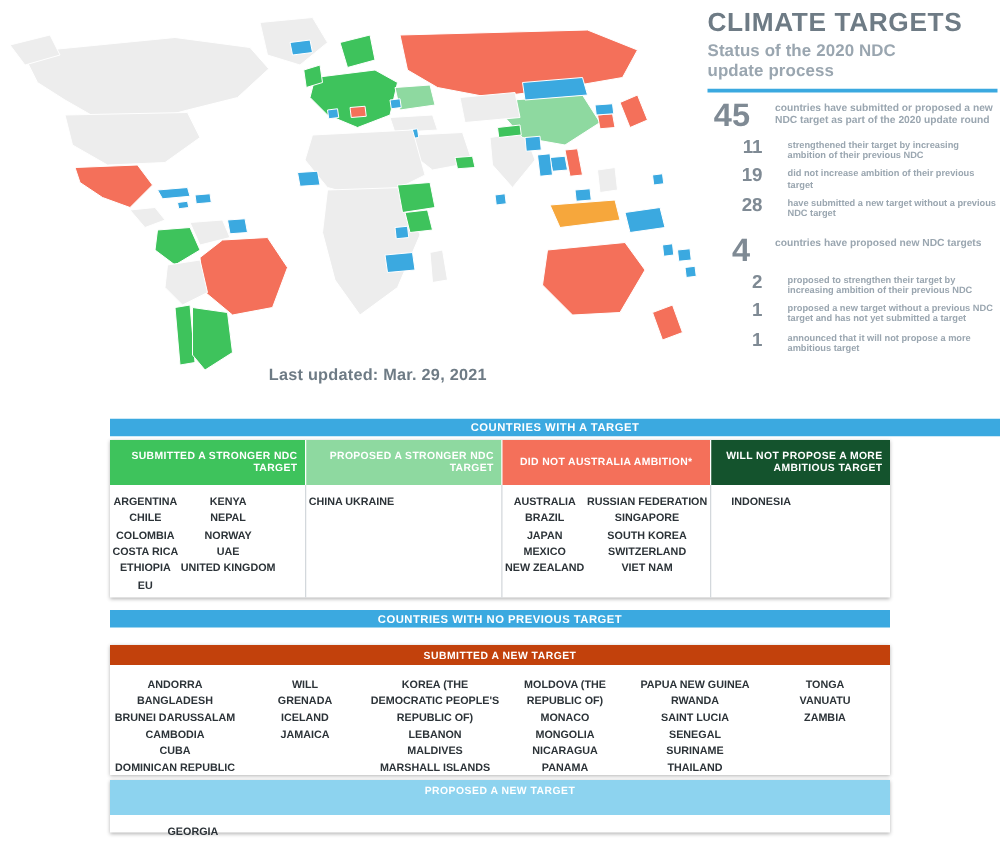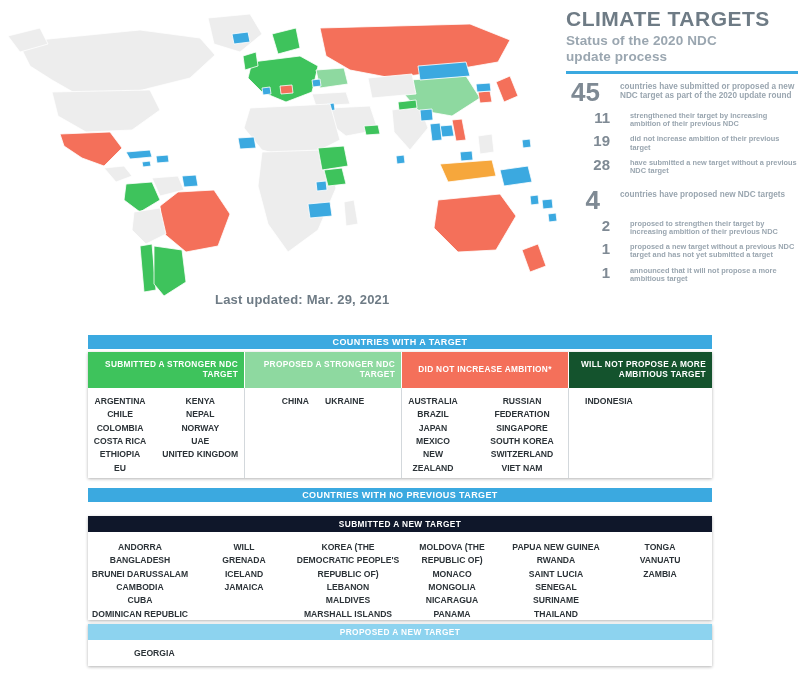--- a/index.html
+++ b/index.html
@@ -150,29 +150,29 @@
     width: 1px;
     background: #d3d8dc;
   }
 
   
   #panel-stronger { left: 88px; top: 352px; width: 624px; height: 126px; }
   .p1-col { position: absolute; top: 0; height: 126px; }
   .p1-body { position: absolute; top: 36px; left: 0; right: 0; bottom: 0; }
   .two-col {
     display: flex;
-    justify-content: center;
-    gap: 16px;
+    justify-content: flex-start;
+    gap: 2px;
   }
   .two-col > div { text-align: center; }
 
   
   #panel-new { left: 88px; top: 516px; width: 624px; height: 104px; }
   #panel-new .head-full {
-    background: #0f172a;
+    background: #c2410c;
     color: #fff;
     font-size: 8.3px;
     font-weight: bold;
     text-align: center;
     line-height: 16px;
     height: 16px;
     letter-spacing: 0.4px;
   }
   .newgrid {
     display: flex;
@@ -189,21 +189,21 @@
 
   
   #panel-proposed { left: 88px; top: 624px; width: 624px; height: 42px; }
   #panel-proposed .head-full {
     background: #8dd3ef;
     color: #fff;
     font-size: 8.3px;
     font-weight: bold;
     text-align: center;
     line-height: 16px;
-    height: 16px;
+    height: 28px;
     letter-spacing: 0.4px;
   }
   #panel-proposed .body {
     font-size: 8.6px;
     font-weight: bold;
     color: #2c3338;
     padding: 8px 0 0 46px;
   }
 </style>
 </head>
@@ -380,21 +380,21 @@
     </div>
     <div class="stat-row lvl1">
       <div class="stat-num">1</div>
       <div class="stat-txt">announced that it will not propose a more ambitious target</div>
     </div>
 
     <div class="spacer6"></div>
 
   </div>
 
-  <div class="section-banner" style="left:88px; top:335px; width:624px;">COUNTRIES WITH A TARGET</div>
+  <div class="section-banner" style="left:88px; top:335px; width:712px;">COUNTRIES WITH A TARGET</div>
 
   <div class="panel" id="panel-stronger">
 
     <div class="p1-col" style="left:0; width:156px;">
       <div class="col-head" style="background:#3ec35c;">SUBMITTED A STRONGER NDC TARGET</div>
       <div class="p1-body col-body">
         <div class="two-col">
           <div>
             <div>ARGENTINA</div>
             <div>CHILE</div>
@@ -424,21 +424,21 @@
           </div>
           <div>
             <div>UKRAINE</div>
           </div>
         </div>
       </div>
     </div>
     <div class="vdiv" style="left:313px;"></div>
 
     <div class="p1-col" style="left:314px; width:166px;">
-      <div class="col-head" style="background:#f4705a;">DID NOT INCREASE AMBITION*</div>
+      <div class="col-head" style="background:#f4705a;">DID NOT AUSTRALIA AMBITION*</div>
       <div class="p1-body col-body">
         <div class="two-col">
           <div>
             <div>AUSTRALIA</div>
             <div>BRAZIL</div>
             <div>JAPAN</div>
             <div>MEXICO</div>
             <div>NEW ZEALAND</div>
           </div>
           <div>

